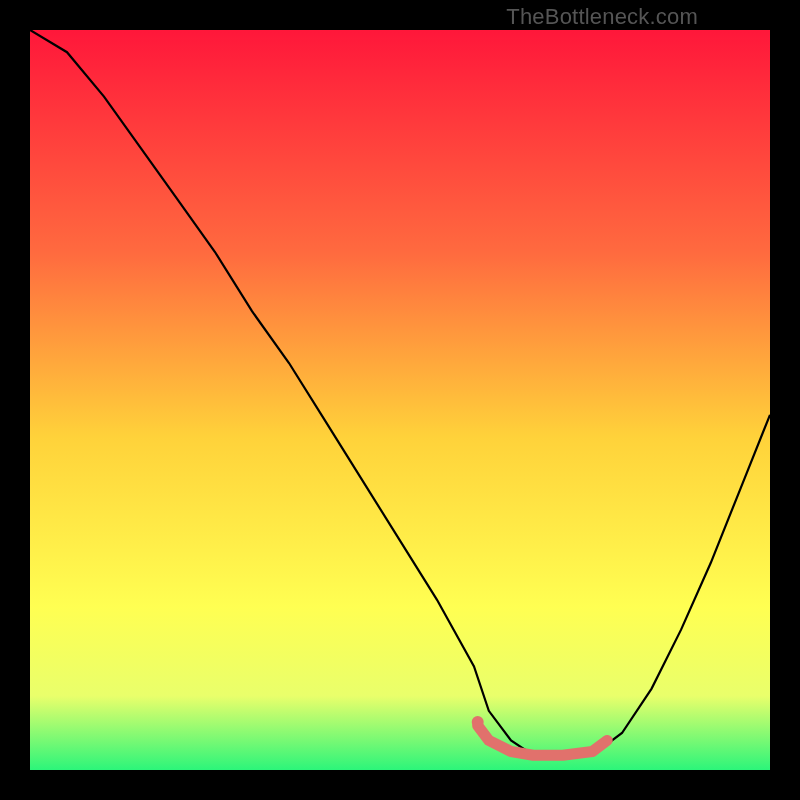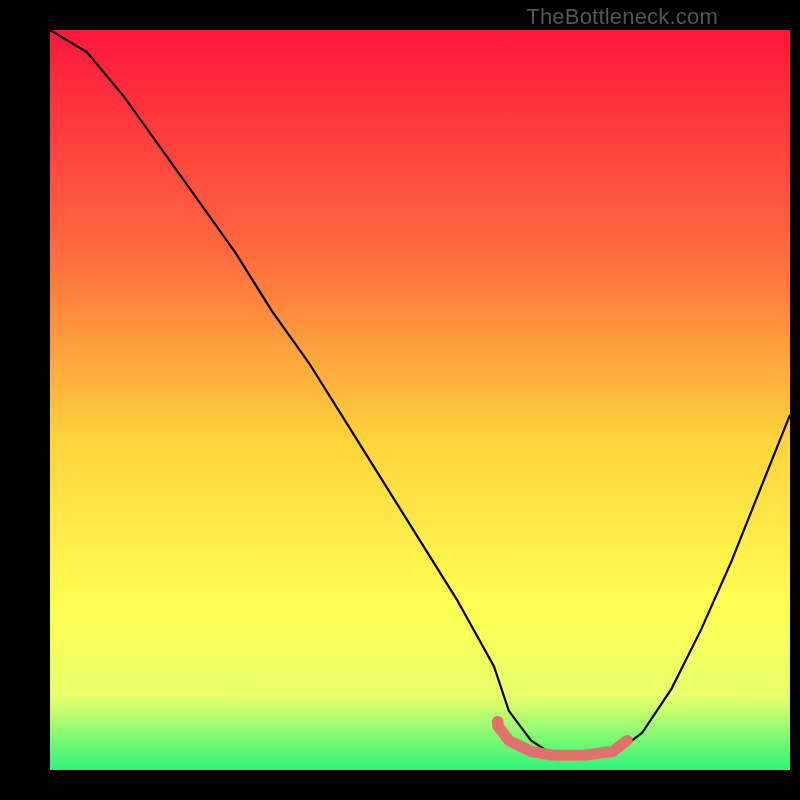--- a/index.html
+++ b/index.html
@@ -9,21 +9,20 @@
     height: 800px;
     background: #000;
     font-family: Arial, Helvetica, sans-serif;
     overflow: hidden;
   }
   .frame {
     position: relative;
     width: 708px;
     height: 800px;
     background: #000;
-    margin-left: 20px;
   }
   .watermark {
     position: absolute;
     top: 4px;
     right: 10px;
     color: #555;
     font-size: 22px;
     font-weight: 500;
     letter-spacing: 0.2px;
     z-index: 50;

